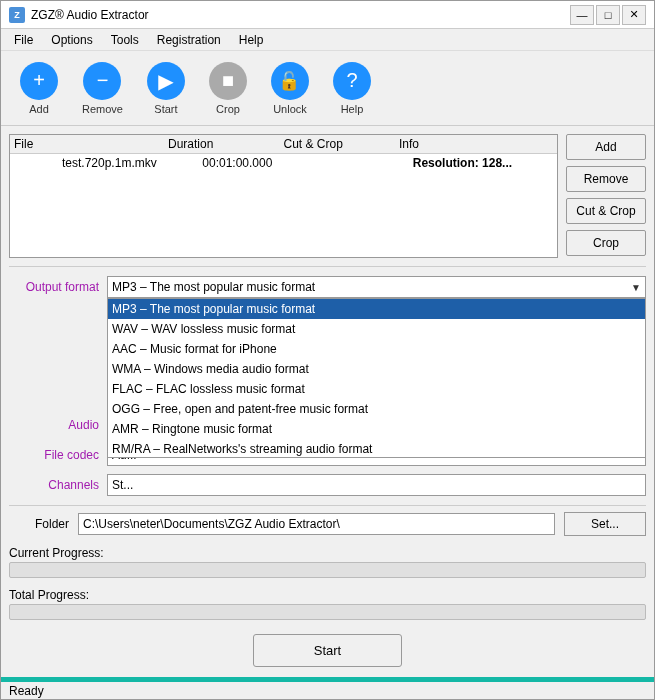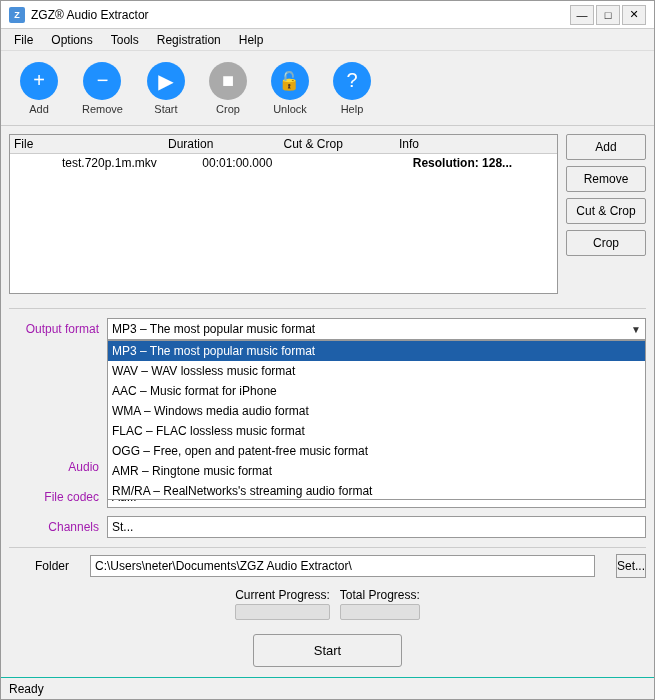--- a/index.html
+++ b/index.html
@@ -235,46 +235,45 @@
       padding: 3px 4px;
       font-size: 12px;
       cursor: pointer;
       white-space: nowrap;
     }
     .dropdown-option.selected { background: #1e5fa8; color: white; }
 
     .folder-row {
       display: flex;
       align-items: center;
-      gap: 21px;
+      gap: 9px;
       padding: 6px 8px;
     }
     .folder-label { font-size: 12px; width: 60px; text-align: right; }
     .folder-input {
       flex: 1;
       height: 22px;
       border: 1px solid #999;
       background: white;
       padding: 2px 4px;
       font-size: 12px;
     }
     .set-btn {
-      padding: 4px 0;
+      padding: 4px 26px;
       background: #f0f0f0;
       border: 1px solid #999;
       cursor: pointer;
       font-size: 12px;
     }
 
     .progress-area {
       padding: 4px 8px;
       display: flex;
-      flex-direction: row;
+      flex-direction: column;
       gap: 10px;
-      justify-content: center;
     }
     .progress-row {
       display: flex;
       flex-direction: column;
       gap: 2px;
     }
     .progress-label { font-size: 12px; }
     .progress-bar-bg {
       height: 16px;
       background: #e0e0e0;
@@ -296,21 +295,21 @@
       padding: 8px 60px;
       background: #f0f0f0;
       border: 1px solid #999;
       cursor: pointer;
       font-size: 13px;
       border-radius: 3px;
     }
 
     .status-bar {
       background: #f0f0f0;
-      border-top: 1px solid #14b8a6;
+      border-top: 5px solid #14b8a6;
       padding: 3px 8px;
       font-size: 12px;
       height: 22px;
       display: flex;
       align-items: center;
     }
 
     .divider {
       height: 1px;
       background: #ccc;

